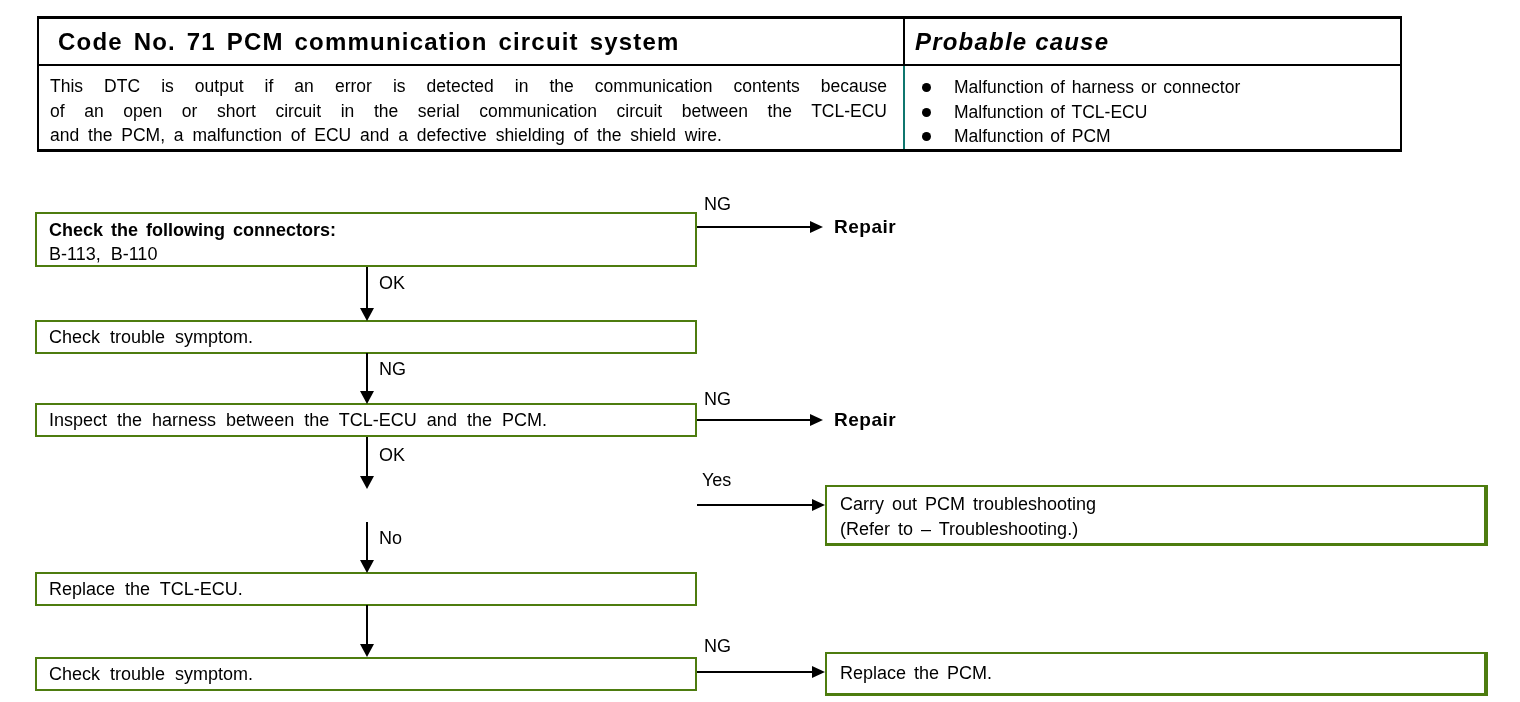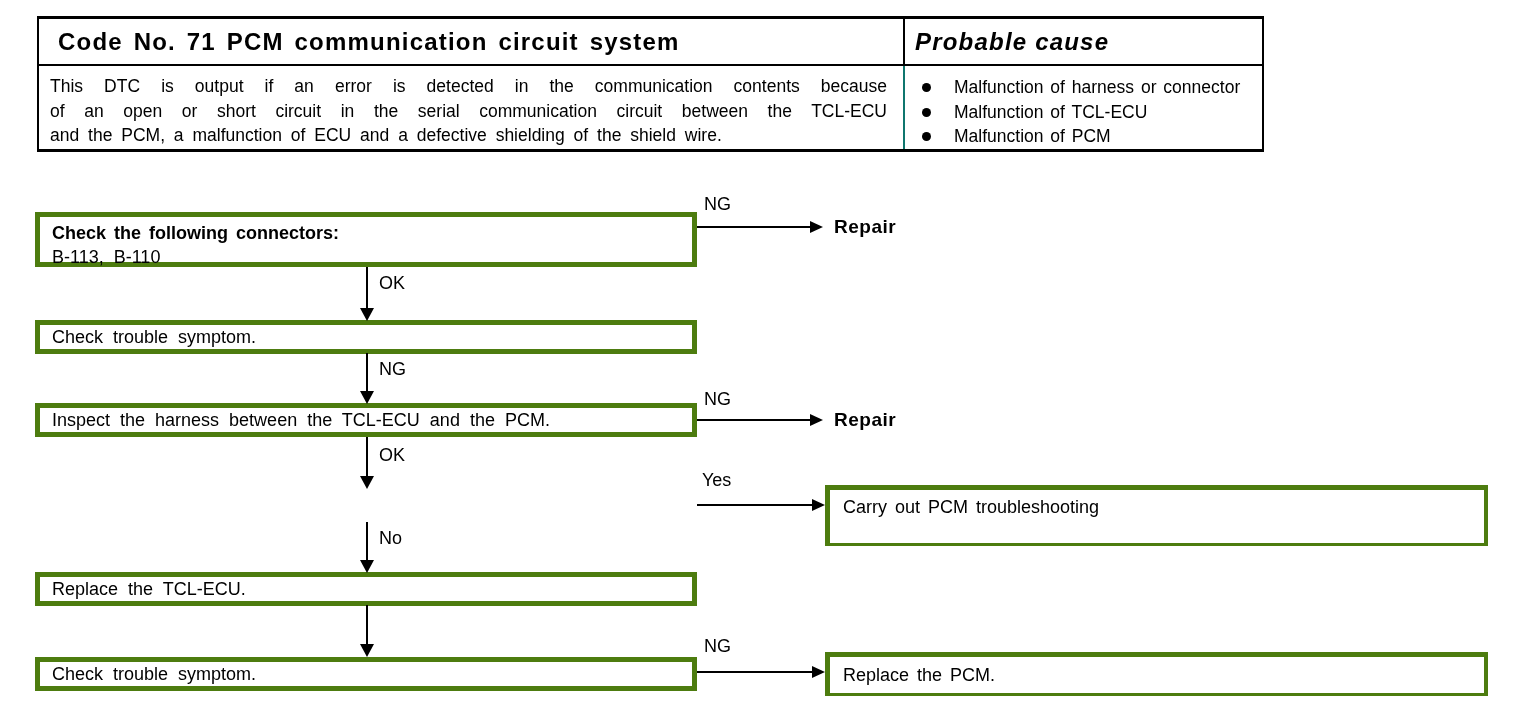--- a/index.html
+++ b/index.html
@@ -11,21 +11,21 @@
     background: #ffffff;
     color: #000000;
     font-family: "Liberation Sans", sans-serif;
     overflow: hidden;
   }
 
   
   .dtc-table {
     position: absolute;
     left: 37px; top: 16px;
-    width: 1227px; height: 136px;
+    width: 1365px; height: 136px;
     border: solid #000;
     border-width: 3px 2px 3px 2px;
     display: grid;
     grid-template-columns: 866px 1fr;
     grid-template-rows: 47px 1fr;
     background: #fff;
   }
   .cell-title {
     border-right: 2px solid #000;
     border-bottom: 2px solid #000;
@@ -58,21 +58,21 @@
   .bullet {
     flex: 0 0 auto;
     width: 9px; height: 9px; border-radius: 50%;
     background: #000; margin-top: 8px;
   }
   .cause-text { margin-left: 23px; word-spacing: 2px; }
 
   
   .flow-box {
     position: absolute;
-    border: 5px solid #4d7c0f;
+    border: 2px solid #4d7c0f;
     background: #fff;
     font-size: 18px;
     word-spacing: 5px;
   }
   .lbox { left: 35px; width: 662px; }
   .rbox { left: 825px; width: 663px; border-right-width: 4px; border-bottom-width: 3px; }
   .single { display: flex; align-items: center; padding-left: 12px; }
   .b1 { top: 212px; height: 55px; padding: 4px 0 0 12px; line-height: 24px; }
   .b1 .bold-line { font-weight: bold; word-spacing: 3px; }
   .b2 { top: 320px; height: 34px; }
@@ -144,20 +144,21 @@
   </div>
   <div class="flow-box lbox single b5">
     <span>Replace the TCL-ECU.</span>
   </div>
   <div class="flow-box lbox single b6">
     <span>Check trouble symptom.</span>
   </div>
 
   <div class="flow-box rbox ba">
     <div>Carry out PCM troubleshooting</div>
+    <div>(Refer to – Troubleshooting.)</div>
   </div>
   <div class="flow-box rbox single bb">
     <span>Replace the PCM.</span>
   </div>
 
   <div class="vline" style="top:267px; height:42px;"></div>
   <div class="arrow-down" style="top:308px;"></div>
   <span class="flow-label" style="left:379px; top:273px;">OK</span>
 
   <div class="vline" style="top:353px; height:39px;"></div>

